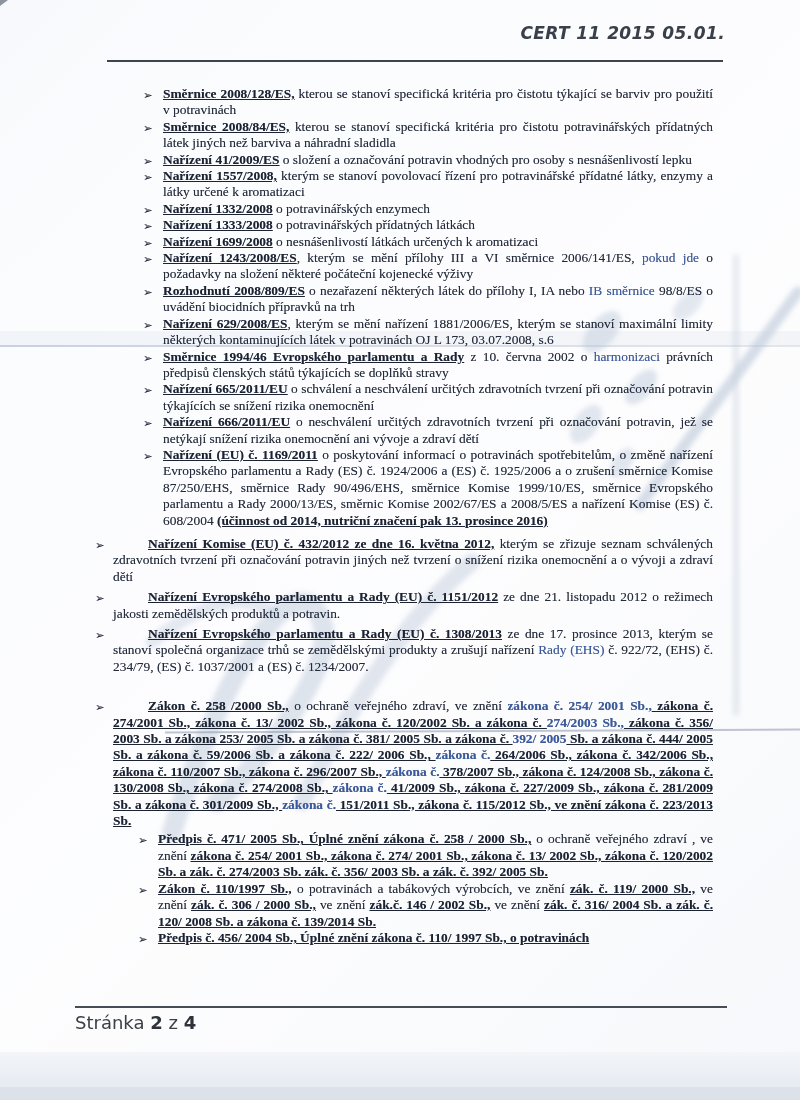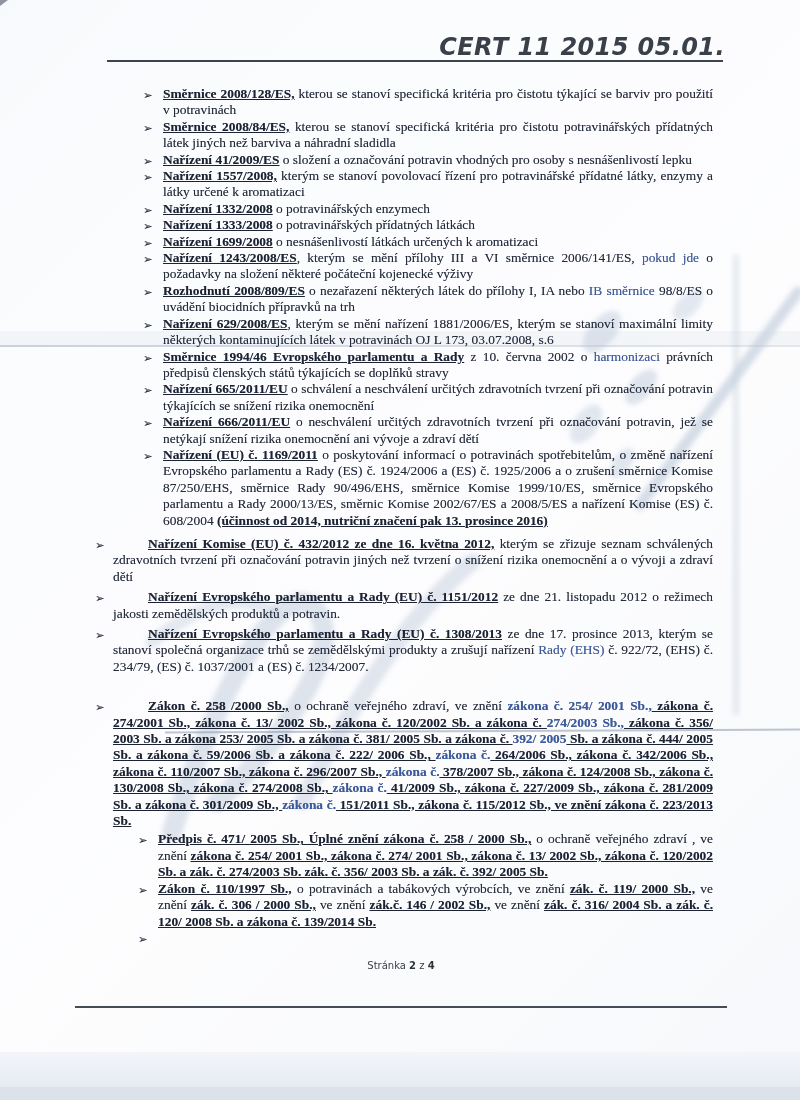--- a/index.html
+++ b/index.html
@@ -20,23 +20,23 @@
   .crease-line-1{position:absolute;top:345px;left:0;width:800px;height:2px;
     background:linear-gradient(to right,rgba(168,180,198,.55),rgba(168,180,198,.22));}
   .crease-line-2{position:absolute;top:730px;left:165px;width:635px;height:2px;
     background:rgba(140,152,172,.55);transform:rotate(-0.25deg);}
   .scan-bottom{position:absolute;left:0;top:1052px;width:800px;height:48px;
     background:linear-gradient(#f3f5f9,#e2e7ef);}
   .scan-bottom-edge{position:absolute;left:0;top:1087px;width:800px;height:13px;background:#dce1ea;}
   .watermark{position:absolute;inset:0;pointer-events:none;}
   
   .header-title{
-    position:absolute;top:33px;right:75px;
+    position:absolute;top:23px;right:75px;
     font-family:"DejaVu Sans","Liberation Sans",sans-serif;
-    font-style:italic;font-weight:700;font-size:24px;letter-spacing:.4px;color:#3a4049;
+    font-style:italic;font-weight:700;font-size:17px;letter-spacing:.4px;color:#3a4049;
   }
   .header-rule{position:absolute;top:60px;left:107px;width:616px;height:2px;background:#3e444e;}
   
   .content{position:absolute;top:86px;left:0;width:800px;
     font-size:13.4px;line-height:16.4px;color:#242b3b;
     text-shadow:0 0 .4px rgba(34,44,66,.45);}
   .list-a{margin:0 87px 0 143px;}
   .list-b{margin:7px 87px 0 95px;}
   .list-c{margin:23px 87px 0 95px;}
   .list-d{margin:2px 87px 0 138px;}
@@ -47,23 +47,23 @@
     position:absolute;left:0;top:1px;text-indent:0;
     font-family:"DejaVu Sans",sans-serif;font-size:11.5px;color:#2a3140;
   }
   .seg-b{font-weight:700;color:#1b2232;text-decoration:underline;}
   .seg-bl{color:#3a5aa0;}
   .seg-bbl{font-weight:700;color:#3a5aa0;}
   .seg-bu{font-weight:700;color:#1b2232;text-decoration:underline;}
   
   .footer-rule{position:absolute;top:1006px;left:75px;width:652px;height:2px;background:#474d57;}
   .footer{
-    position:absolute;top:960px;left:75px;width:652px;text-align:center;
+    position:absolute;top:1012px;left:75px;width:652px;text-align:left;
     font-family:"DejaVu Sans","Liberation Sans",sans-serif;
-    font-size:10px;color:#3a3f46;
+    font-size:18px;color:#3a3f46;
   }
   .footer b{font-weight:700;color:#2e333b;}
 </style>
 </head>
 <body>
 
 <div class="page">
 
   <svg class="watermark" width="800" height="1100" viewBox="0 0 800 1100">
     <defs>
@@ -116,21 +116,21 @@
         <div class="li"><span class="bullet">➢</span><span class="seg-b">Nařízení Komise (EU) č. 432/2012  ze dne 16. května 2012,</span><span> kterým se zřizuje seznam schválených zdravotních tvrzení při označování potravin jiných než tvrzení o snížení rizika onemocnění a o vývoji a zdraví dětí</span></div>
         <div class="li"><span class="bullet">➢</span><span class="seg-b">Nařízení Evropského parlamentu a Rady (EU) č. 1151/2012</span><span> ze dne 21. listopadu 2012 o režimech jakosti zemědělských produktů a potravin.</span></div>
         <div class="li"><span class="bullet">➢</span><span class="seg-b">Nařízení Evropského parlamentu a Rady (EU) č. 1308/2013</span><span> ze dne 17. prosince 2013, kterým se stanoví společná organizace trhů se zemědělskými produkty a zrušují nařízení </span><span class="seg-bl">Rady (EHS)</span><span> č. 922/72, (EHS) č. 234/79, (ES) č. 1037/2001 a (ES) č. 1234/2007.</span></div>
       </div>
     <div class="list-c">
         <div class="li"><span class="bullet">➢</span><span class="seg-b">Zákon č. 258 /2000 Sb.,</span><span> o ochraně veřejného zdraví, ve znění </span><span class="seg-bbl">zákona č. 254/ 2001 Sb.,</span><span class="seg-b"> zákona č. 274/2001 Sb., zákona č. 13/ 2002 Sb., zákona č. 120/2002 Sb. a zákona č. </span><span class="seg-bbl">274/2003 Sb.,</span><span class="seg-b"> zákona č. 356/ 2003 Sb. a zákona 253/ 2005 Sb. a zákona č. 381/ 2005 Sb. a zákona č. </span><span class="seg-bbl">392/ 2005</span><span class="seg-b"> Sb. a zákona č. 444/ 2005 Sb. a zákona č. 59/2006 Sb. a zákona č. 222/ 2006 Sb., </span><span class="seg-bbl">zákona č.</span><span class="seg-b"> 264/2006 Sb., zákona č. 342/2006 Sb., zákona č. 110/2007 Sb., zákona č. 296/2007 Sb., </span><span class="seg-bbl">zákona č.</span><span class="seg-b"> 378/2007 Sb., zákona č. 124/2008 Sb., zákona č. 130/2008 Sb., zákona č. 274/2008 Sb., </span><span class="seg-bbl">zákona č.</span><span class="seg-b"> 41/2009 Sb., zákona č. 227/2009 Sb., zákona č. 281/2009 Sb. a zákona č. 301/2009 Sb., </span><span class="seg-bbl">zákona č.</span><span class="seg-b"> 151/2011 Sb., zákona č. 115/2012 Sb., ve znění zákona č.  223/2013 Sb.</span></div>
       </div>
     <div class="list-d">
         <div class="li"><span class="bullet">➢</span><span class="seg-b">Předpis č. 471/ 2005 Sb., Úplné znění zákona č. 258 / 2000 Sb.,</span><span> o ochraně veřejného zdraví , ve znění </span><span class="seg-b">zákona č. 254/ 2001 Sb., zákona č. 274/ 2001 Sb., zákona č. 13/ 2002 Sb., zákona č. 120/2002 Sb. a zák. č. 274/2003 Sb.  zák. č. 356/ 2003 Sb. a zák. č. 392/ 2005 Sb.</span></div>
         <div class="li"><span class="bullet">➢</span><span class="seg-b">Zákon č. 110/1997 Sb.,</span><span> o potravinách a tabákových výrobcích, ve znění </span><span class="seg-b">zák. č. 119/ 2000 Sb.,</span><span> ve znění </span><span class="seg-b">zák. č. 306 / 2000 Sb.,</span><span> ve znění </span><span class="seg-b">zák.č. 146 / 2002 Sb.,</span><span> ve znění </span><span class="seg-b">zák. č. 316/ 2004 Sb. a zák. č. 120/ 2008 Sb. a zákona č. 139/2014 Sb.</span></div>
-        <div class="li"><span class="bullet">➢</span></div>
+        <div class="li"><span class="bullet">➢</span><span class="seg-b">Předpis č. 456/ 2004 Sb., Úplné znění zákona č. 110/ 1997 Sb., o potravinách</span></div>
       </div>
   </div>
 
   <div class="footer-rule"></div>
   <div class="footer">
     <span><span>Stránka</span> <b>2</b> <span>z</span> <b>4</b></span>
   </div>
 
 </div>
 

